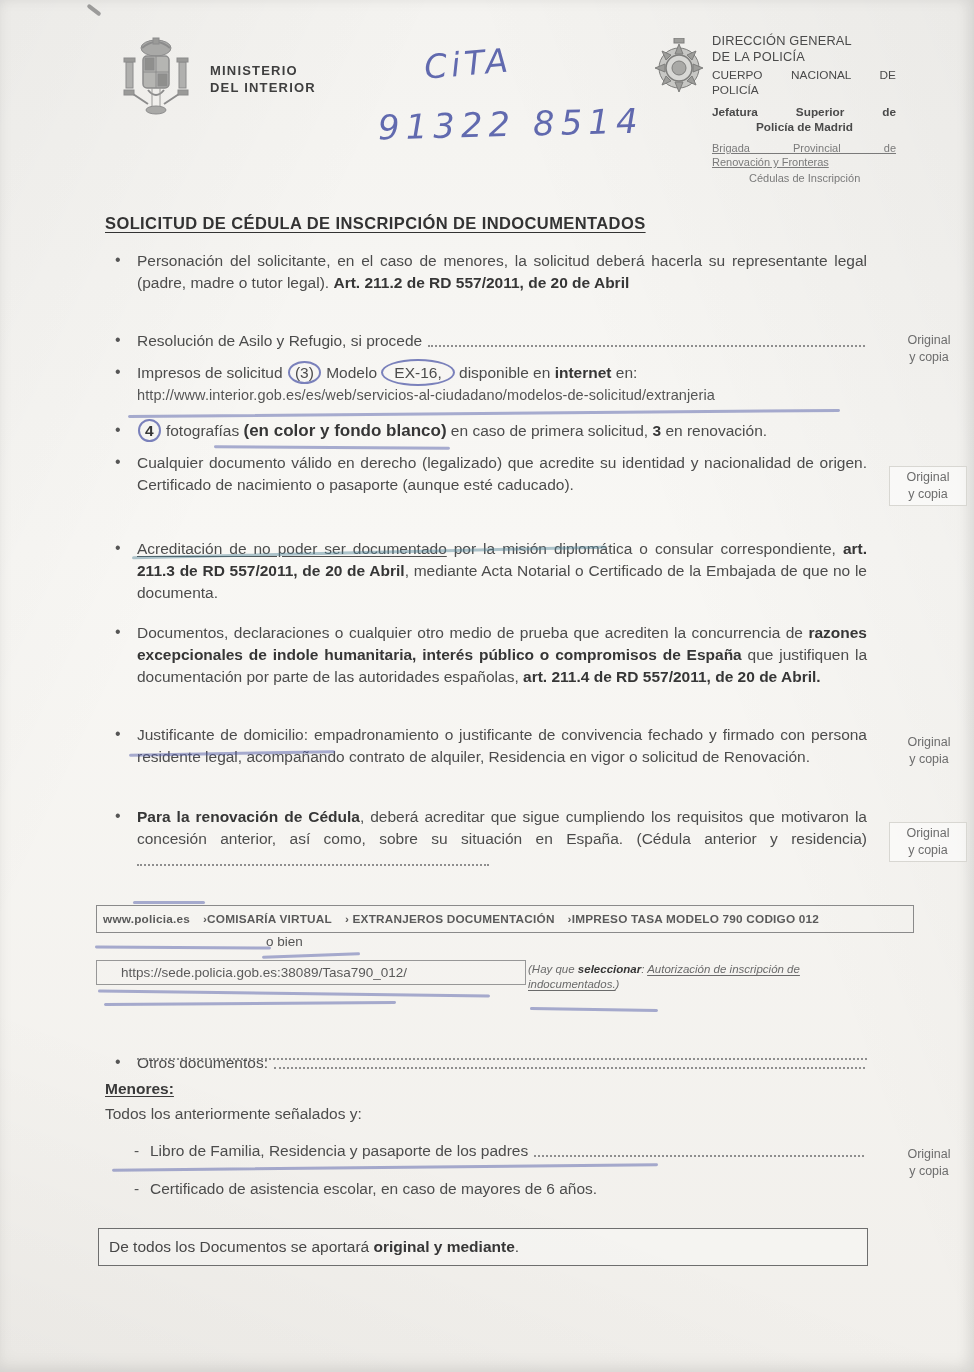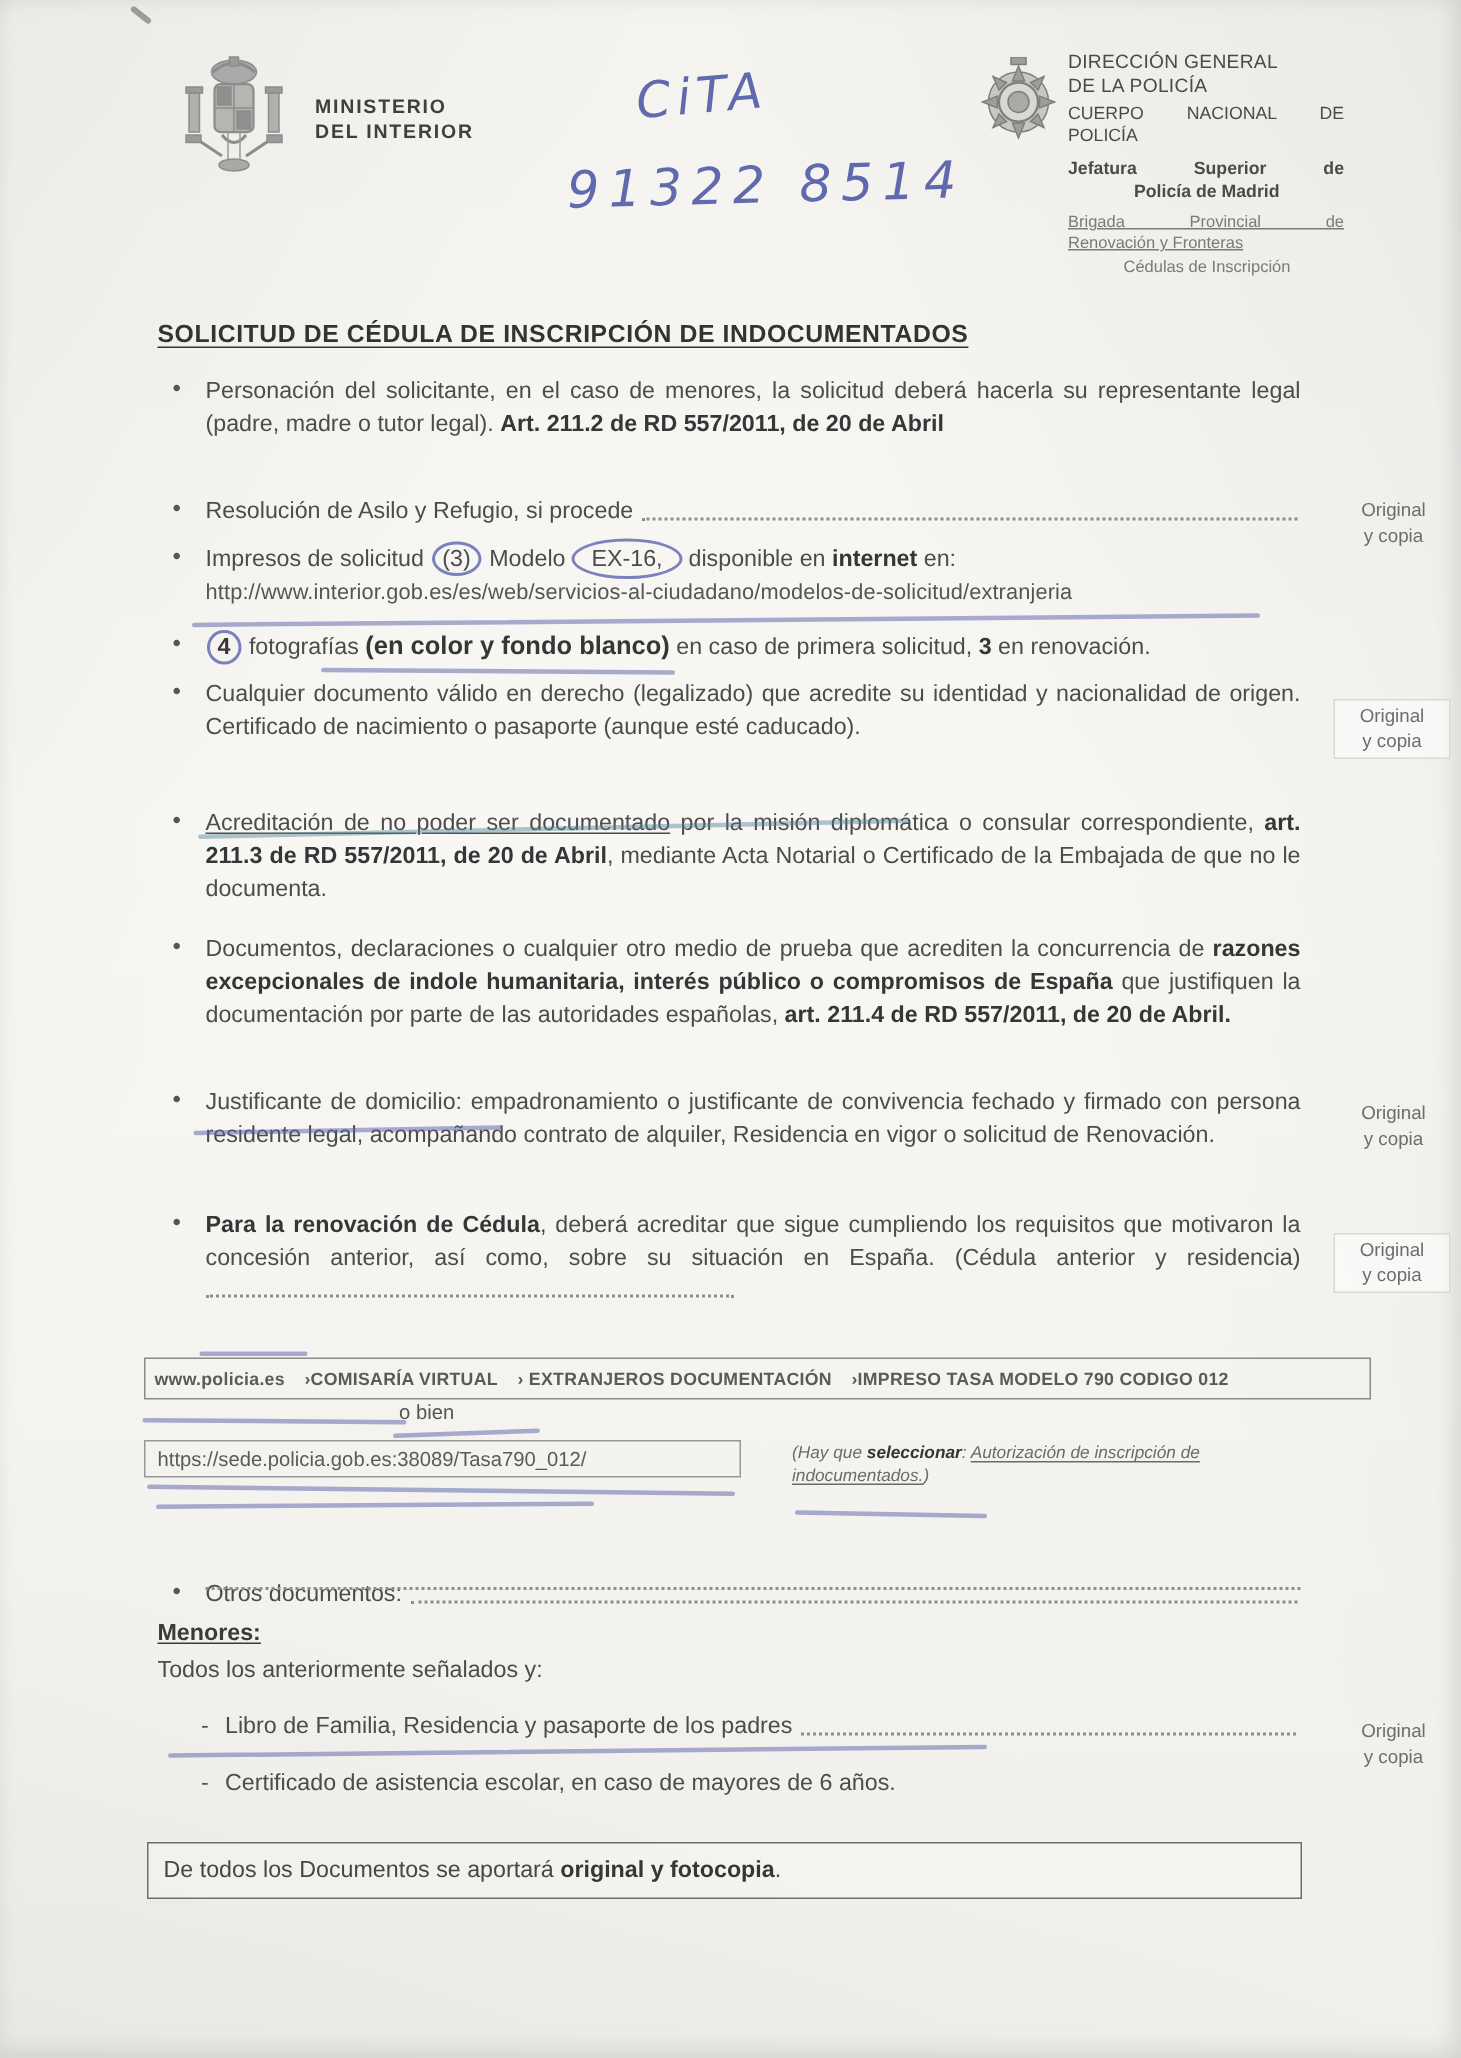--- a/index.html
+++ b/index.html
@@ -51,21 +51,21 @@
   .pen{position:absolute;height:3px;background:rgba(85,95,170,.5);border-radius:3px;}
   .pen.teal{background:rgba(80,130,150,.45);}
   
   .mnote{position:absolute;left:893px;width:72px;font-size:12.5px;line-height:17px;color:#6d6d6d;text-align:center;}
   .mnote.boxed{border:1px solid #d8d7d2;background:rgba(255,255,255,.5);left:889px;padding:2px 2px;}
   
   .box1{left:96px;top:905px;width:804px;border:1.5px solid #8a8a8a;padding:6px 6px;
         font-size:11.8px;font-weight:bold;color:#5a5a5a;white-space:nowrap;letter-spacing:.2px;}
   .box1 span{margin-right:13px;}
   .obien{left:266px;top:934px;font-size:13.5px;color:#555;}
-  .box2{left:96px;top:960px;width:380px;border:1.5px solid #979797;padding:4px 8px;font-size:13.5px;color:#5a5a5a;white-space:nowrap;}
+  .box2{left:96px;top:960px;width:380px;border:1.5px solid #979797;padding:4px 24px;font-size:13.5px;color:#5a5a5a;white-space:nowrap;}
   .note{left:528px;top:962px;width:272px;font-size:11.5px;font-style:italic;color:#6a6a6a;line-height:15px;}
   .dotline{left:137px;top:1058px;width:730px;border-bottom:2px dotted #8e8e8e;height:0;}
   .menheading{left:105px;top:1080px;font-size:15.5px;font-weight:bold;color:#3a3a3a;text-decoration:underline;text-underline-offset:2px;}
   .menintro{left:105px;top:1105px;font-size:15.5px;}
   .footerbox{left:98px;top:1228px;width:748px;border:1.5px solid #6e6e6e;padding:9px 10px;font-size:15.5px;color:#474747;background:rgba(255,255,255,.25);}
   .cornermark{left:86px;top:8px;width:16px;height:4px;background:#5a5a5a;opacity:.55;transform:rotate(38deg);border-radius:2px;}
   svg{display:block;}
 </style>
 </head>
 <body>
@@ -202,21 +202,21 @@
   <div class="abs menintro">Todos los anteriormente señalados y:</div>
   <div class="item dash flexline" style="top:1140px;left:150px;width:716px;">
     <span class="txt">Libro de Familia, Residencia y pasaporte de los padres</span>
     <span class="dots"></span>
   </div>
   <div class="item dash nw" style="top:1178px;left:150px;width:716px;">
     <span>Certificado de asistencia escolar, en caso de mayores de 6 años.</span>
   </div>
 
   <div class="abs footerbox">
-    <span>De todos los Documentos se aportará </span><span class="b">original y fotocopia</span><span>.</span>
+    <span>De todos los Documentos se aportará </span><span class="b">original y mediante</span><span>.</span>
   </div>
 
   <div class="mnote" style="top:332px;">
     <div>Original</div>
       <div>y copia</div>
   </div>
   <div class="mnote boxed" style="top:466px;">
     <div>Original</div>
       <div>y copia</div>
   </div>

